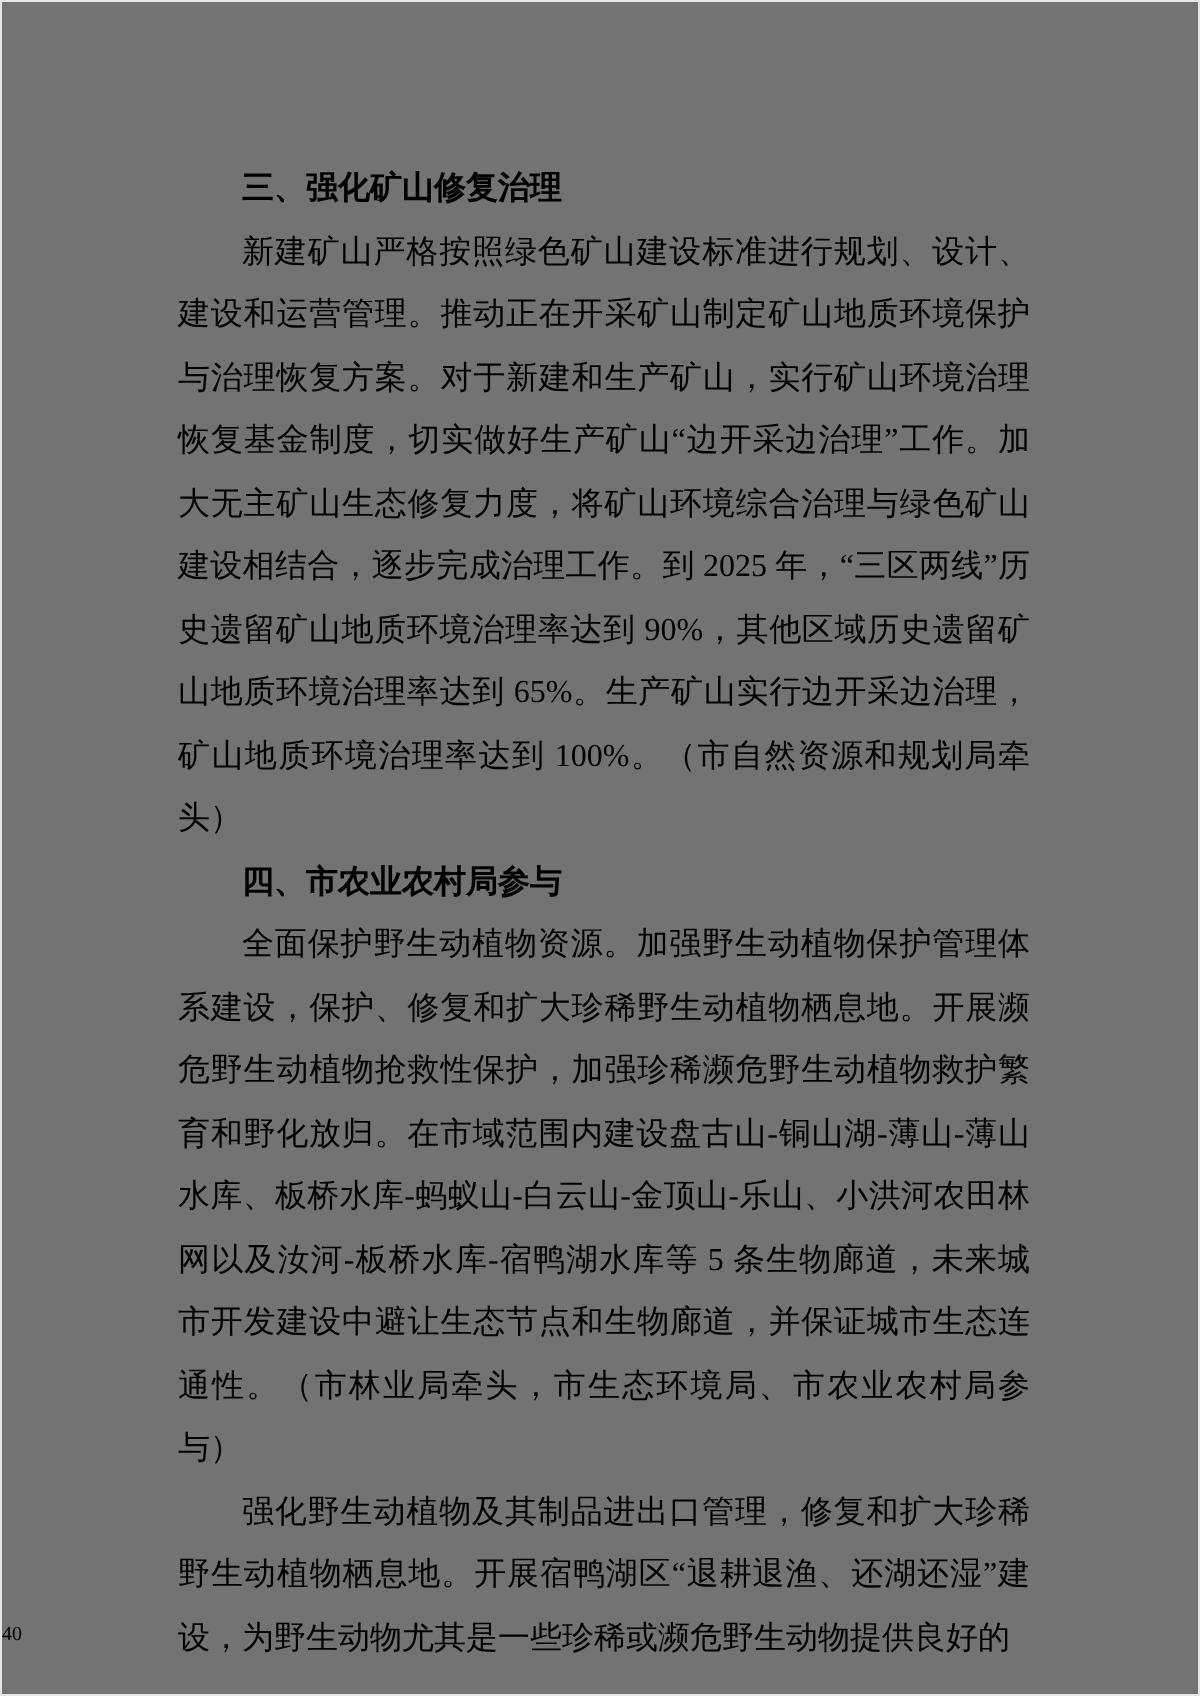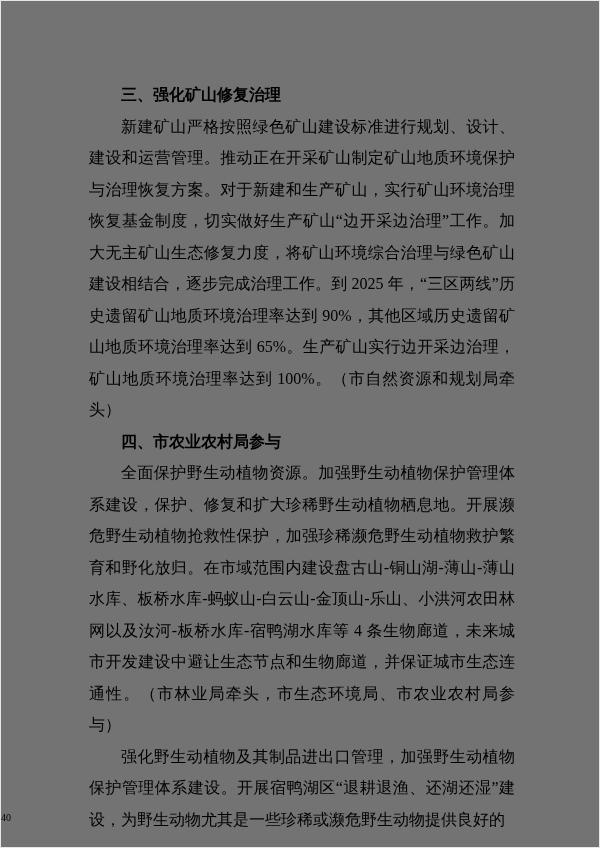--- a/index.html
+++ b/index.html
@@ -56,20 +56,20 @@
 
 <div class="page">
   <div class="content">
 
     <h3 class="section-heading">三、强化矿山修复治理</h3>
 
     <p><span class="para-lead"></span><span>新建矿山严格按照绿色矿山建设标准进行规划、设计、建设和运营管理。推动正在开采矿山制定矿山地质环境保护与治理恢复方案。对于新建和生产矿山，实行矿山环境治理恢复基金制度，切实做好生产矿山“边开采边治理”工作。加大无主矿山生态修复力度，将矿山环境综合治理与绿色矿山建设相结合，逐步完成治理工作。到 2025 年，“三区两线”历史遗留矿山地质环境治理率达到 90%，其他区域历史遗留矿山地质环境治理率达到 65%。生产矿山实行边开采边治理，矿山地质环境治理率达到 100%。（市自然资源和规划局牵头）</span></p>
 
     <h3 class="section-heading">四、市农业农村局参与</h3>
 
-    <p><span class="para-lead">全面保护野生动植物资源。</span><span>加强野生动植物保护管理体系建设，保护、修复和扩大珍稀野生动植物栖息地。开展濒危野生动植物抢救性保护，加强珍稀濒危野生动植物救护繁育和野化放归。在市域范围内建设盘古山-铜山湖-薄山-薄山水库、板桥水库-蚂蚁山-白云山-金顶山-乐山、小洪河农田林网以及汝河-板桥水库-宿鸭湖水库等 4 条生物廊道，未来城市开发建设中避让生态节点和生物廊道，并保证城市生态连通性。（市林业局牵头，市生态环境局、市农业农村局参与）</span></p>
+    <p><span class="para-lead">全面保护野生动植物资源。</span><span>加强野生动植物保护管理体系建设，保护、修复和扩大珍稀野生动植物栖息地。开展濒危野生动植物抢救性保护，加强珍稀濒危野生动植物救护繁育和野化放归。在市域范围内建设盘古山-铜山湖-薄山-薄山水库、板桥水库-蚂蚁山-白云山-金顶山-乐山、小洪河农田林网以及汝河-板桥水库-宿鸭湖水库等 5 条生物廊道，未来城市开发建设中避让生态节点和生物廊道，并保证城市生态连通性。（市林业局牵头，市生态环境局、市农业农村局参与）</span></p>
 
-    <p><span class="para-lead">强化野生动植物及其制品进出口管理，加强野生动植物保护管理体系建设。</span><span>开展宿鸭湖区“退耕退渔、还湖还湿”建设，为野生动物尤其是一些珍稀或濒危野生动物提供良好的</span></p>
+    <p><span class="para-lead">强化野生动植物及其制品进出口管理，修复和扩大珍稀野生动植物栖息地。</span><span>开展宿鸭湖区“退耕退渔、还湖还湿”建设，为野生动物尤其是一些珍稀或濒危野生动物提供良好的</span></p>
 
   </div>
 
   <div class="page-number">40</div>
 </div>
 
 </body></html>

